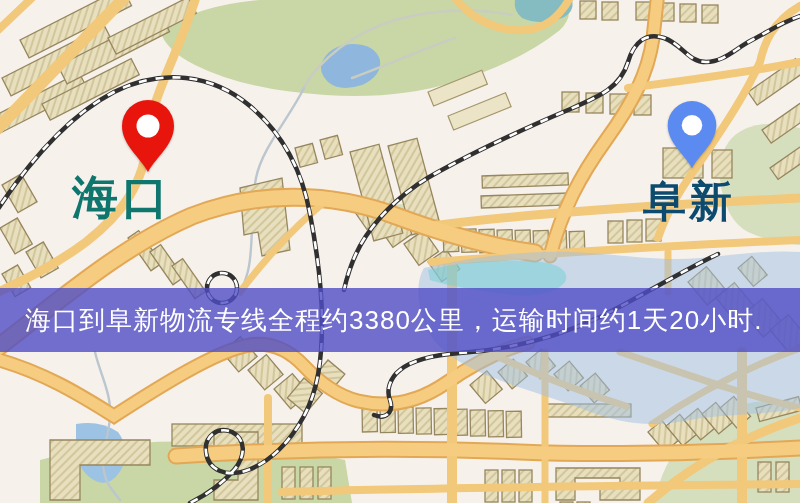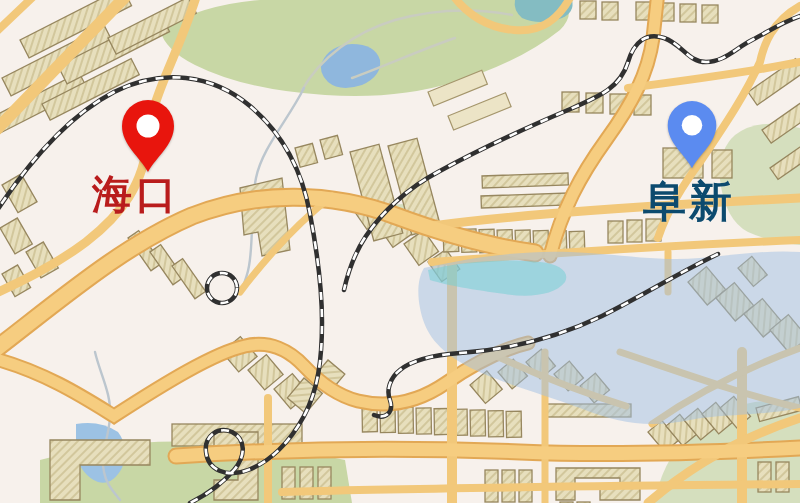--- a/index.html
+++ b/index.html
@@ -6,21 +6,21 @@
   .stage{position:relative;width:800px;height:503px;overflow:hidden;
          font-family:"Liberation Sans","DejaVu Sans",sans-serif;background:#f7f1ec;}
   .map-svg{position:absolute;left:0;top:0;}
   
   .pin{position:absolute;filter:drop-shadow(0 1px 1px rgba(0,0,0,.25));}
   .pin-origin{left:118px;top:100px;}
   .pin-dest{left:664px;top:101px;}
   
   .city-label{position:absolute;font-weight:bold;line-height:1;white-space:nowrap;
               text-shadow:0 0 2px rgba(255,255,255,.35);}
-  .label-origin{left:92px;top:174px;font-size:40px;color:#b91c1c;letter-spacing:4px;}
+  .label-origin{left:72px;top:174px;font-size:46px;color:#0f766e;letter-spacing:4px;}
   .label-dest{left:643px;top:180px;font-size:43px;color:#0c4a6e;letter-spacing:3px;}
   
   .banner{position:absolute;left:0;top:288px;width:800px;height:64px;
           background:rgba(80,77,197,0.80);}
   .banner-text{display:block;margin-left:25px;line-height:64px;font-size:26px;
                color:#ffffff;letter-spacing:1px;white-space:nowrap;}
   
   .park{fill:#c8d7a5;stroke:none;}
   .park-pale{fill:#d5dfbe;stroke:none;}
   .water{fill:#96bbe0;}
@@ -244,14 +244,17 @@
   </svg>
 
   <svg class="pin pin-dest" width="56" height="71" viewBox="-30 -72 60 76">
     <path d="M0,0 C-8,-15 -26,-27 -26,-46 A26,26 0 1 1 26,-46 C26,-27 8,-15 0,0 Z" fill="#5b8bf0"></path>
     <circle cx="0" cy="-46" r="11" fill="#ffffff"></circle>
   </svg>
 
   <div class="city-label label-origin">海口</div>
   <div class="city-label label-dest">阜新</div>
 
+  <div class="banner">
+    <span class="banner-text">海口到阜新物流专线全程约3380公里，运输时间约1天20小时.</span>
+  </div>
 
 </div>
 
 </body></html>

